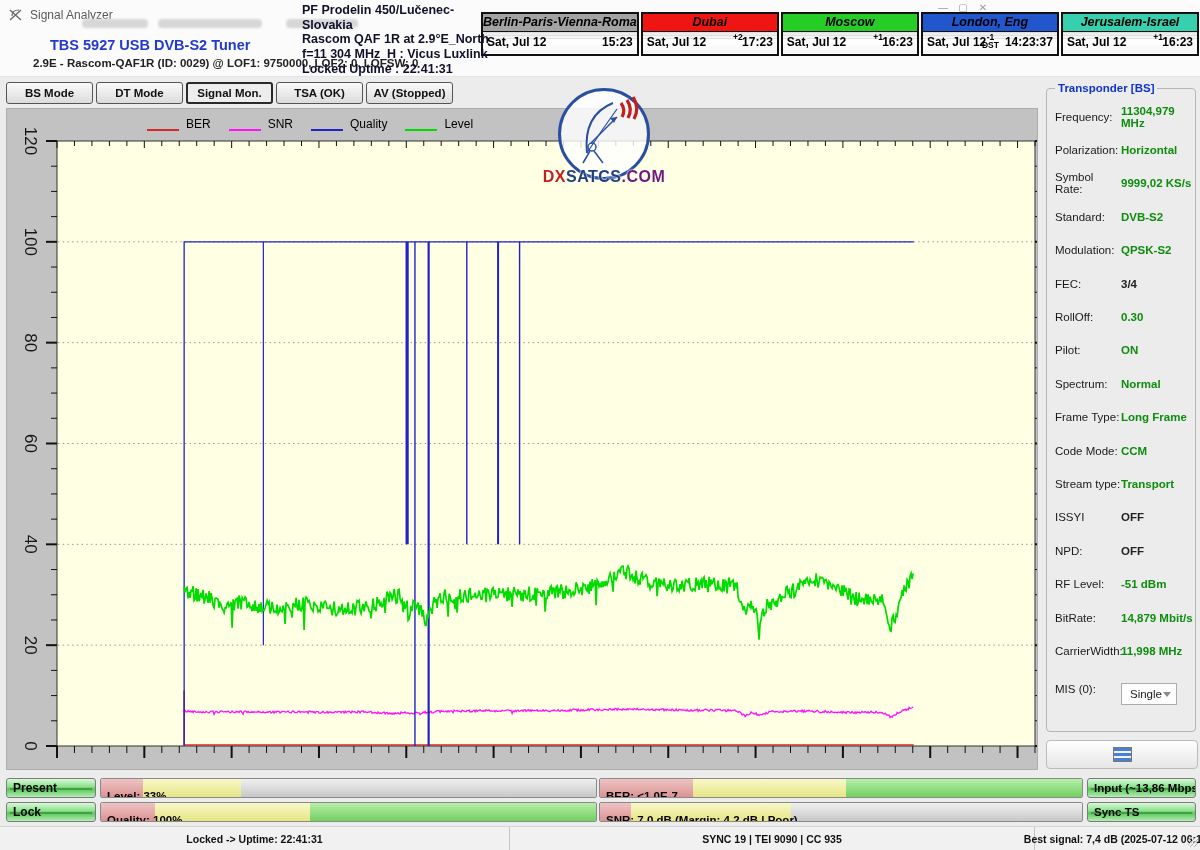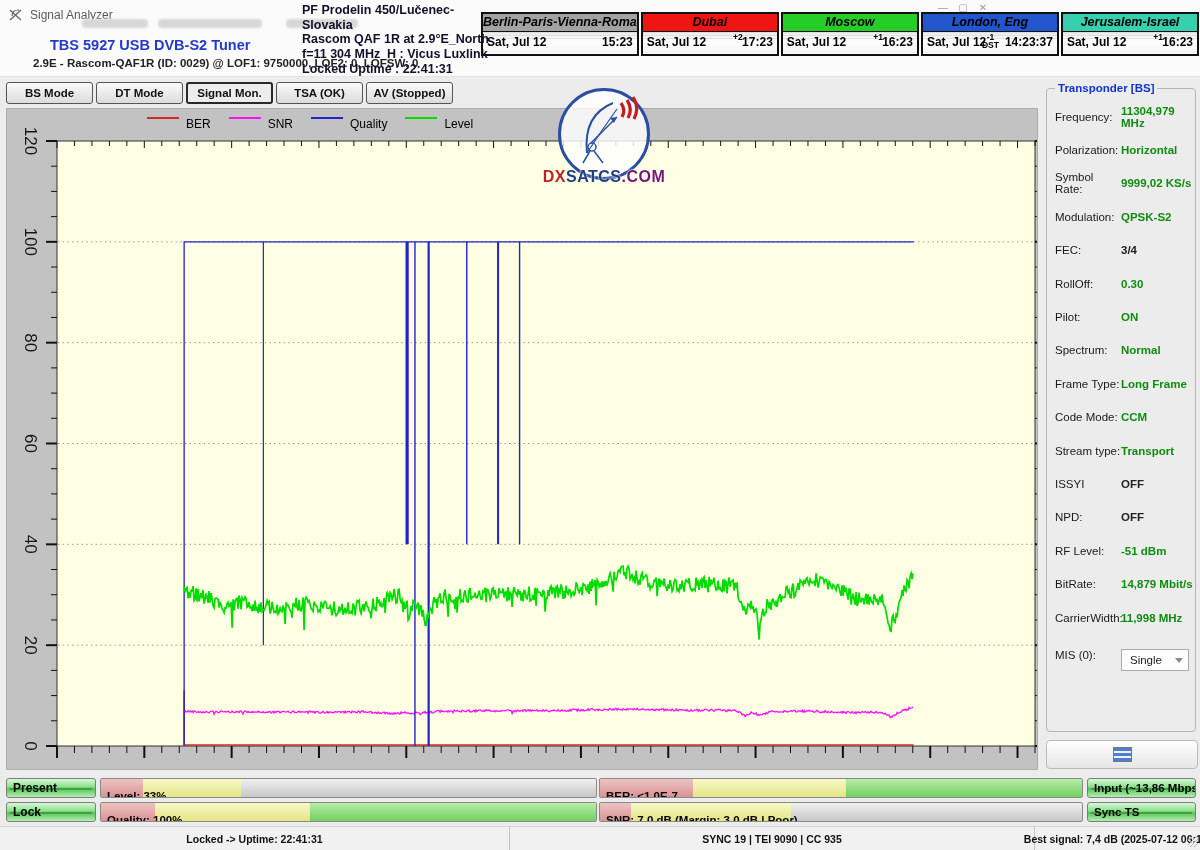--- a/index.html
+++ b/index.html
@@ -29,41 +29,41 @@
 
   
   #toolbar{position:absolute;left:6px;top:82px;display:flex;gap:3px;z-index:2;}
   .mode-btn{width:87px;height:22px;line-height:20px;text-align:center;font-size:11.5px;font-weight:bold;color:#111;
     background:linear-gradient(180deg,#fafafa,#dcdcdc);border:1px solid #555;border-radius:3px;cursor:pointer;box-sizing:border-box;}
   .mode-btn.active{background:#ededed;border:2px solid #2a2a2a;line-height:18px;}
 
   
   #chart-panel{position:absolute;left:6px;top:108px;width:1032px;height:662px;background:#c2c2c2;border:1px solid #adadad;box-sizing:border-box;}
   #legend{position:absolute;left:140px;top:8px;display:flex;gap:18px;align-items:center;z-index:2;}
-  .legend-item{display:flex;align-items:flex-start;gap:7px;}
+  .legend-item{display:flex;align-items:flex-end;gap:7px;}
   .legend-swatch{width:32px;height:0;border-top:2px solid;}
   .legend-label{font-size:12px;color:#000;}
   #plot-svg{position:absolute;left:0;top:0;}
 
   
   #logo-circle{position:absolute;left:558px;top:88px;width:86px;height:86px;border-radius:50%;
     border:3px solid #2a4fa0;background:rgba(255,255,255,.82);z-index:5;}
   #logo-text{position:absolute;left:524px;top:168px;width:160px;text-align:center;font-size:16px;font-weight:bold;letter-spacing:.5px;z-index:6;
     text-shadow:0 0 2px #fff,0 0 2px #fff;}
 
   
   #transponder{position:absolute;left:1046px;top:82px;width:150px;height:650px;border:1px solid #b5b5b5;border-radius:4px;margin:0;padding:6px 0 0 8px;box-sizing:border-box;background:transparent;}
   #transponder legend{font-size:11.5px;font-weight:bold;color:#1133cc;padding:0 3px;}
   .tp-row{display:flex;align-items:center;height:33.4px;}
   .tp-label{width:66px;font-size:11.5px;color:#1a1a1a;flex:none;}
   .tp-value{font-size:11.5px;font-weight:bold;}
   .tp-green{color:#0e8c0e;}
   .tp-dark{color:#222;}
   .mis-row{display:flex;align-items:flex-start;margin-top:15px;height:24px;}
-  .mis-select{position:relative;width:68px;height:22px;background:#fdfdfd;border:1px solid #ababab;font-size:11.5px;color:#222;line-height:21px;padding-left:8px;box-sizing:border-box;cursor:pointer;}
+  .mis-select{position:relative;width:56px;height:22px;background:#fdfdfd;border:1px solid #ababab;font-size:11.5px;color:#222;line-height:21px;padding-left:8px;box-sizing:border-box;cursor:pointer;}
   .mis-chevron{position:absolute;right:5px;top:8px;width:0;height:0;border-left:4px solid transparent;border-right:4px solid transparent;border-top:5px solid #8a8a8a;}
 
   #stream-btn{position:absolute;left:1046px;top:740px;width:150px;height:27px;background:linear-gradient(180deg,#ffffff,#e6e6e6);
     border:1px solid #bbb;border-radius:4px;cursor:pointer;display:flex;align-items:center;justify-content:center;}
   .stream-icon{width:17px;height:13px;border:1px solid #777;background:repeating-linear-gradient(180deg,#4a7fd4 0 3px,#f2f2f2 3px 5px);}
 
   
   .lamp-btn{position:absolute;height:20px;background:linear-gradient(180deg,#d9f8d9 0%,#90e190 42%,#57c657 55%,#b5eeb5 100%);
     border:1px solid #7c7c7c;border-radius:3px;font-size:12px;font-weight:bold;color:#000;line-height:18px;padding-left:6px;box-sizing:border-box;overflow:hidden;white-space:nowrap;}
   .lamp-btn:after{content:"";position:absolute;left:3px;right:3px;top:9px;height:2px;background:rgba(40,130,40,.55);z-index:0;}
@@ -395,20 +395,24 @@
         </div>
         <div class="tp-row">
           <span class="tp-label">Polarization:</span>
           <span class="tp-value tp-green">Horizontal</span>
         </div>
         <div class="tp-row">
           <span class="tp-label">Symbol Rate:</span>
           <span class="tp-value tp-green">9999,02 KS/s</span>
         </div>
         <div class="tp-row">
+          <span class="tp-label">Standard:</span>
+          <span class="tp-value tp-green">DVB-S2</span>
+        </div>
+        <div class="tp-row">
           <span class="tp-label">Modulation:</span>
           <span class="tp-value tp-green">QPSK-S2</span>
         </div>
         <div class="tp-row">
           <span class="tp-label">FEC:</span>
           <span class="tp-value tp-dark">3/4</span>
         </div>
         <div class="tp-row">
           <span class="tp-label">RollOff:</span>
           <span class="tp-value tp-green">0.30</span>
@@ -484,21 +488,21 @@
       <div class="lamp-btn" style="left: 6px; top: 802px; width: 90px;"><span class="t">Lock</span></div>
       <div class="meter" style="left: 100px; top: 802px; width: 497px;">
         <div class="zone z-red" style="left: 0%; width: 11%;"></div>
         <div class="zone z-yellow" style="left: 11%; width: 31.3%;"></div>
         <div class="zone z-green" style="left: 42.3%; width: 57.7%;"></div>
         <div class="mlabel">Quality: 100%</div>
       </div>
       <div class="meter" style="left: 599px; top: 802px; width: 484px;">
         <div class="zone z-red" style="left: 0%; width: 6.5%;"></div>
         <div class="zone z-yellow" style="left: 6.5%; width: 33.2%;"></div>
-        <div class="mlabel">SNR: 7,0 dB (Margin: 3,0 dB | Poor)</div>
+        <div class="mlabel">SNR: 7,0 dB (Margin: 4,2 dB | Poor)</div>
       </div>
       <div class="lamp-btn" style="left: 1087px; top: 802px; width: 109px; font-size: 11.5px;"><span class="t">Sync TS</span></div>
     </div>
 
   <div id="statusbar">
       <div class="status-cell" style="width: 510px;">Locked -&gt; Uptime: 22:41:31</div>
       <div class="status-cell" style="width: 525px;">SYNC 19 | TEI 9090 | CC 935</div>
       <div class="status-cell" style="width: 165px; border-right: none;">Best signal: 7,4 dB (2025-07-12 06:19)</div>
     </div>
   <div class="grip"></div>

